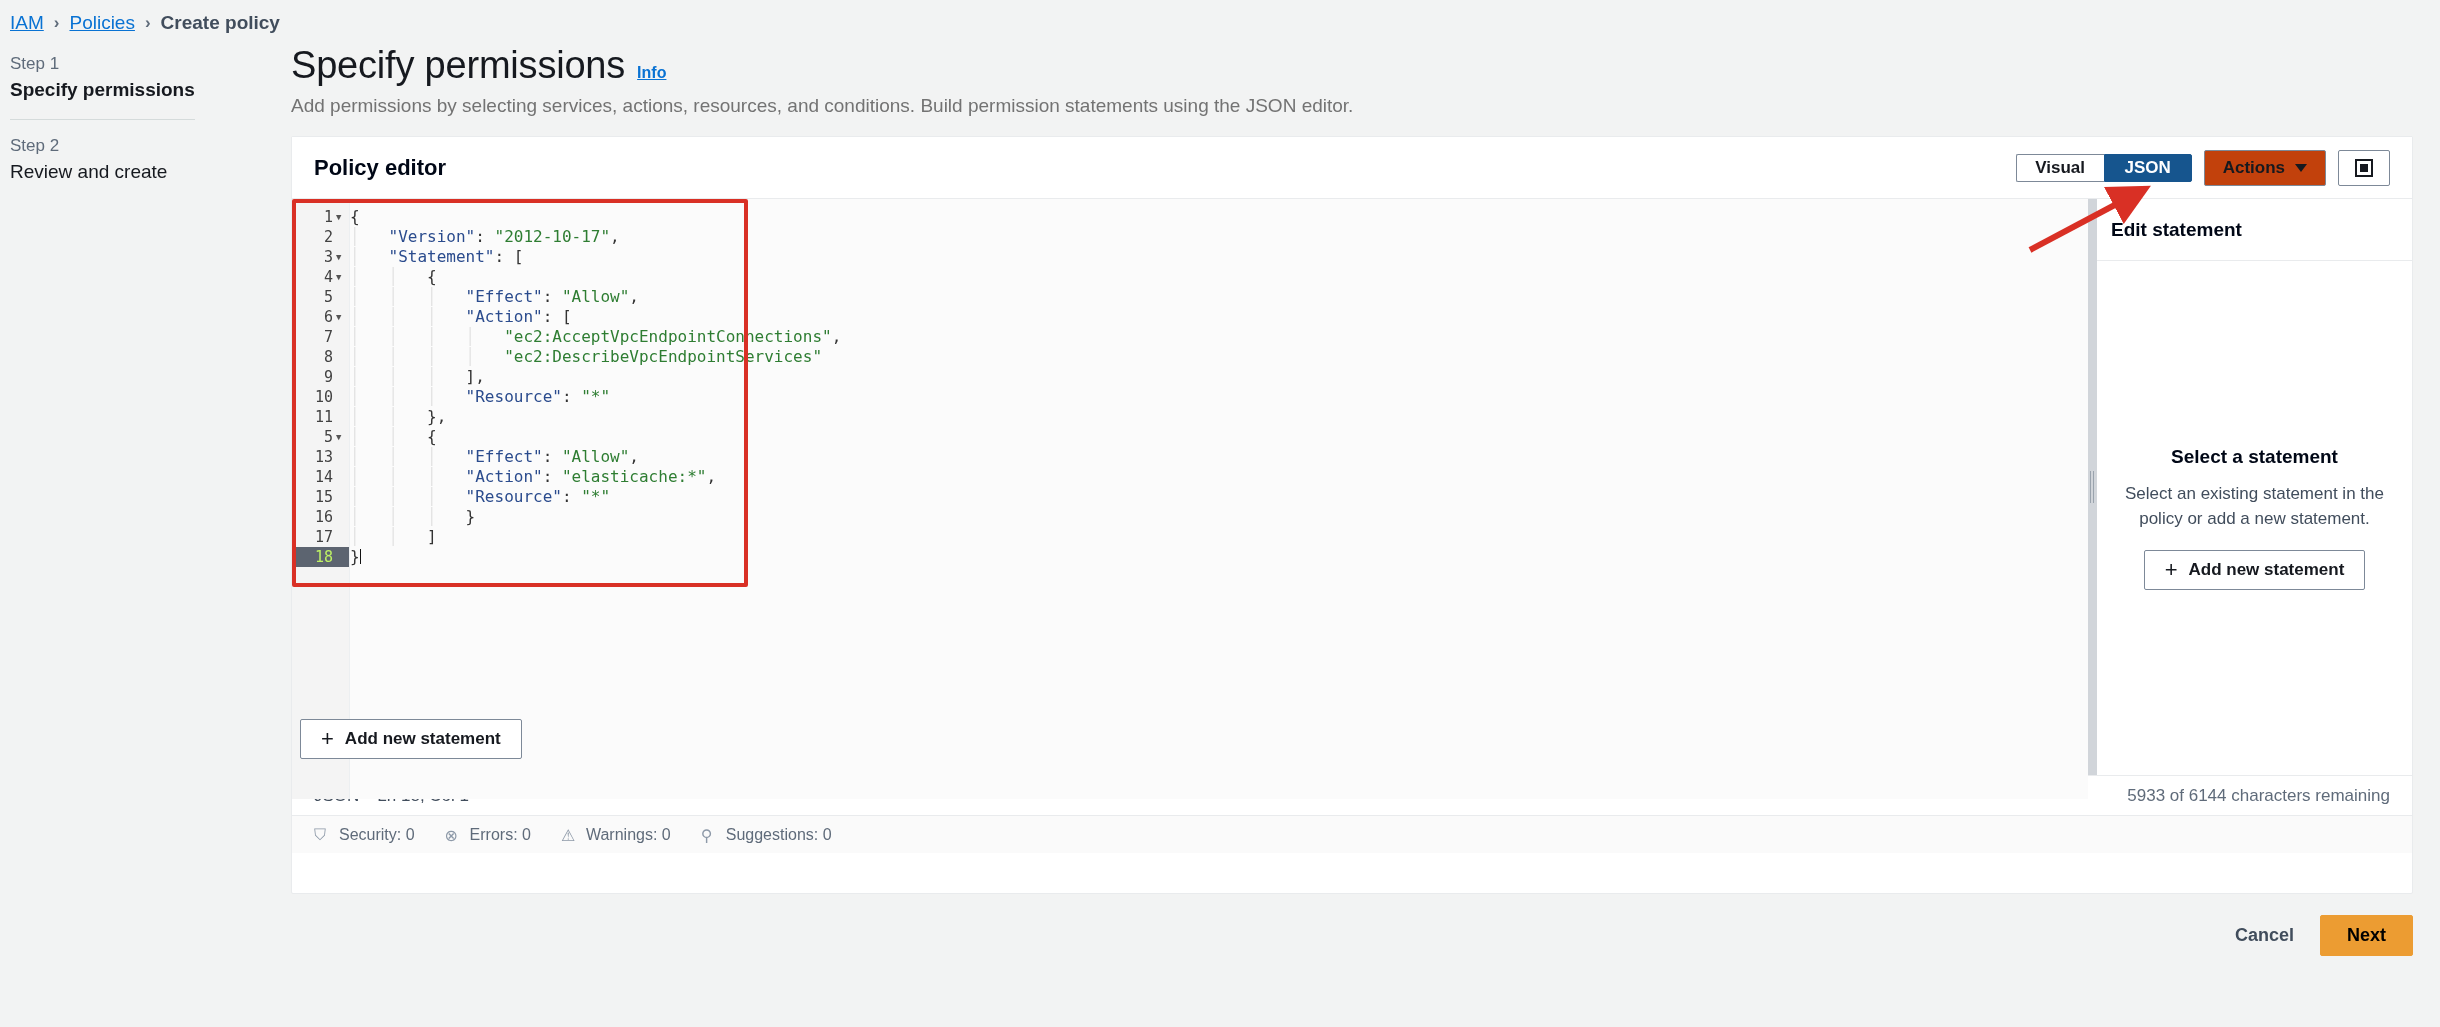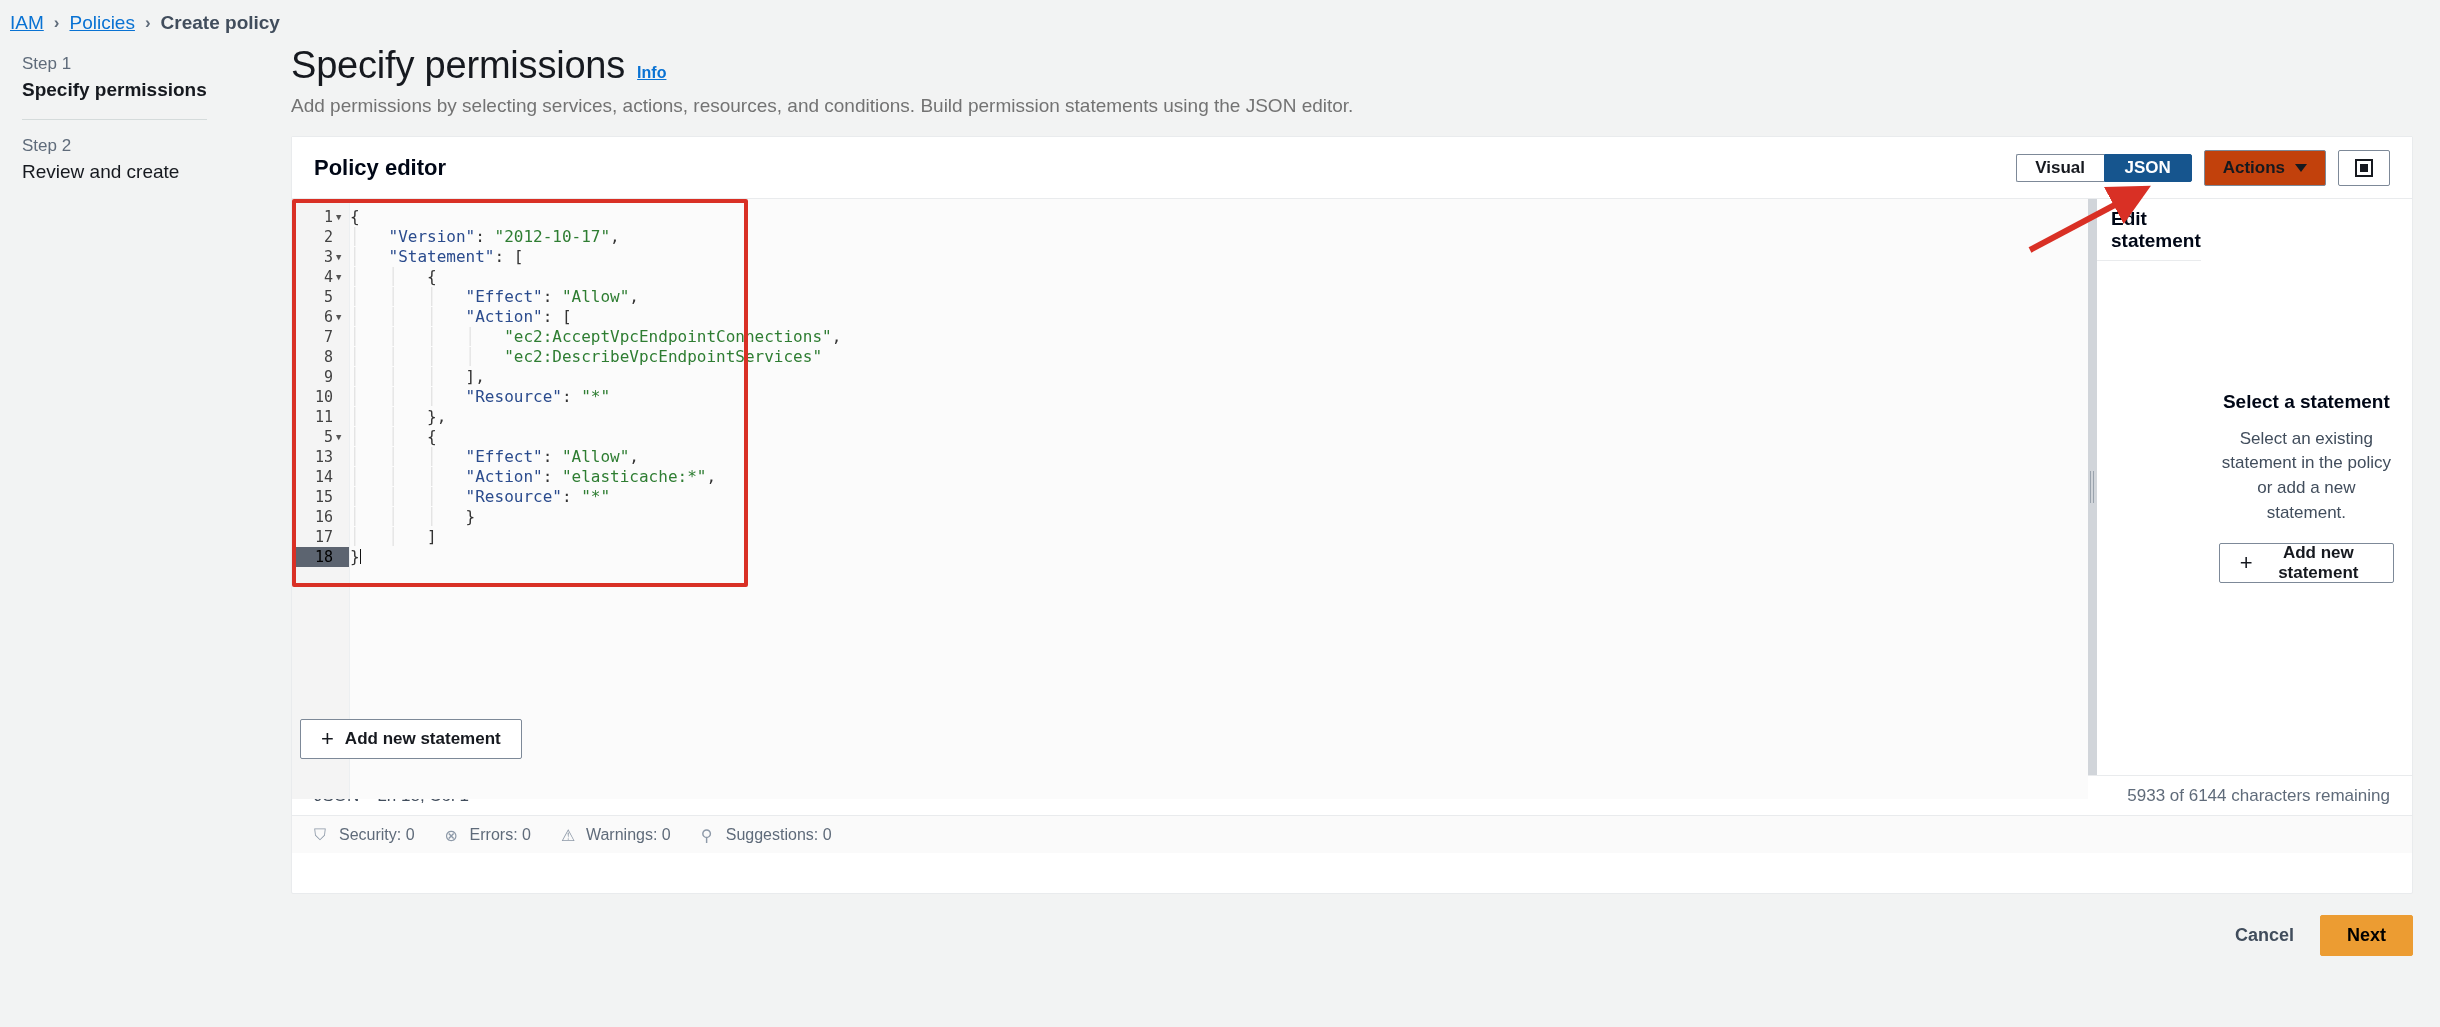--- a/index.html
+++ b/index.html
@@ -17,21 +17,21 @@
   .breadcrumb {
     position: absolute; left: 10px; top: 12px;
     display: flex; align-items: center; gap: 10px;
     font-size: 19px;
   }
   .bc-link { color: #0972d3; text-decoration: underline; cursor: pointer; }
   .bc-sep { color: #5f6b7a; font-size: 17px; font-weight: 700; }
   .bc-current { color: #414d5c; font-weight: 700; }
 
   
-  .steps { position: absolute; left: 22px; top: 50px; width: 255px; }
+  .steps { position: absolute; left: 10px; top: 50px; width: 255px; }
   .step-block { padding: 4px 0 8px 0; }
   .step-num { font-size: 17px; color: #5f6b7a; margin-bottom: 5px; }
   .step-name { font-size: 19px; color: #16191f; }
   .step-name.active { font-weight: 700; }
   .step-rule { height: 1px; background: #d5dbdb; margin: 10px 0 12px 0; width: 185px; }
 
   
   .page-head { position: absolute; left: 291px; top: 44px; }
   .page-title-row { display: flex; align-items: baseline; gap: 12px; }
   .page-title { font-size: 38px; font-weight: 400; color: #16191f; letter-spacing: -0.2px; }
@@ -92,21 +92,21 @@
   }
   .gutter {
     width: 58px; flex: 0 0 58px; background: #f4f4f4;
     border-right: 1px solid #eceff1;
     padding-top: 8px;
   }
   .gl {
     height: 20px; display: flex; align-items: center; justify-content: flex-end;
     padding-right: 4px; gap: 3px; color: #424242; font-size: 15px;
   }
-  .gl.cur { background: #5c6470; color: #000000; }
+  .gl.cur { background: #5c6470; color: #bef264; }
   .fold { width: 9px; font-size: 9px; line-height: 1; color: #555; }
   .fold.on::before { content: "\25BC"; }
   .code-lines { flex: 1 1 auto; padding-top: 8px; position: relative; }
   .cl { height: 20px; white-space: pre; color: #333; position: relative; }
   .ind { color: #e3e3e3; }
   .k { color: #2a4b8d; }
   .s { color: #2e7d32; }
   .p { color: #333333; }
   .caret-bar {
     display: inline-block; width: 1px; height: 15px; background: #111;
@@ -132,21 +132,21 @@
 
   
   .splitter { width: 9px; flex: 0 0 9px; background: #d1d5da; position: relative; cursor: col-resize; }
   .splitter::after {
     content: ""; position: absolute; left: 2px; top: 50%; margin-top: -16px;
     width: 5px; height: 32px;
     background: repeating-linear-gradient(to right,#9aa3ad 0 1px,transparent 1px 3px);
   }
 
   
-  .side { width: 315px; flex: 0 0 315px; background: #fff; display: flex; flex-direction: row; }
+  .side { width: 315px; flex: 0 0 315px; background: #fff; display: flex; flex-direction: column; }
   .side-head { height: 62px; display: flex; align-items: center; padding-left: 14px; border-bottom: 1px solid #e9ebed; }
   .side-title { font-size: 19px; font-weight: 700; color: #000716; }
   .side-body { flex: 1 1 auto; display: flex; flex-direction: column; align-items: center; justify-content: center; padding: 0 18px; text-align: center; }
   .empty-title { font-size: 19px; font-weight: 700; color: #000716; margin-bottom: 14px; }
   .empty-text { font-size: 17px; color: #414d5c; line-height: 1.45; margin-bottom: 18px; }
 
   
   .status1 {
     height: 40px; border-top: 1px solid #e9ebed;
     display: flex; align-items: center; justify-content: space-between;

